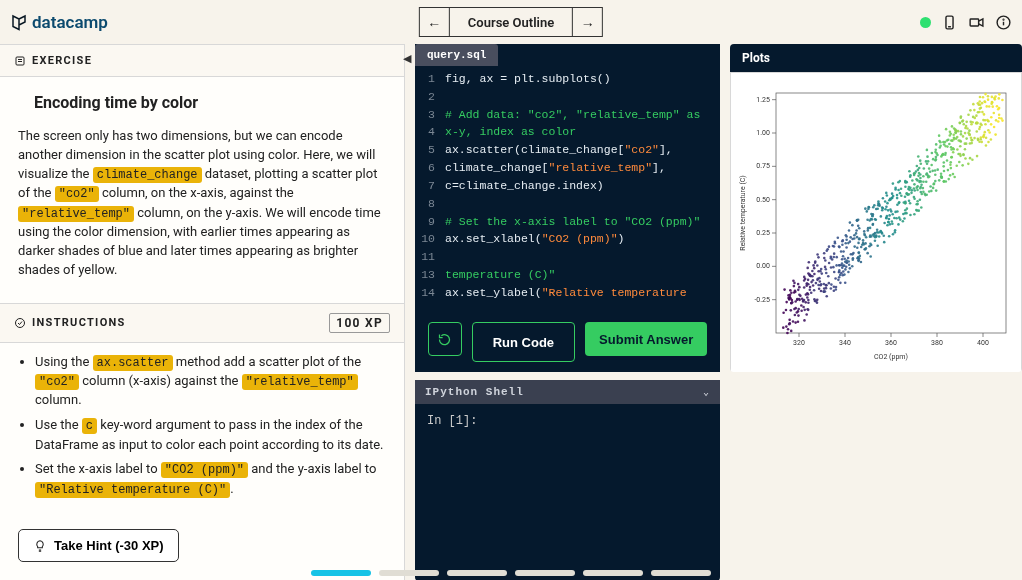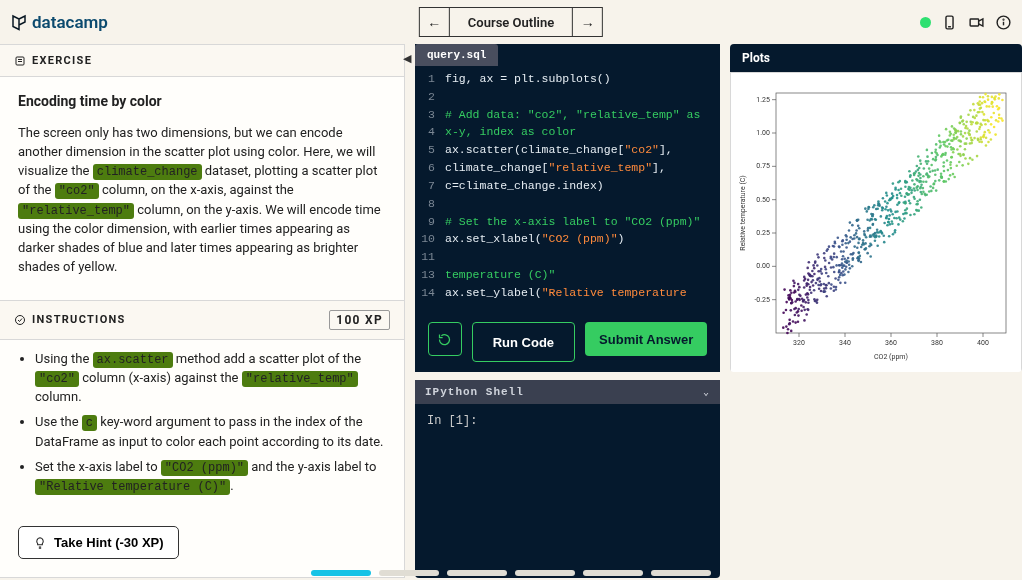--- a/index.html
+++ b/index.html
@@ -79,24 +79,24 @@
     font-size:11px; letter-spacing:1.3px; font-weight:700; color:#222;
     background:#fbf8f2;
   }
   .panel-hdr.instr { justify-content:space-between; border-top:1px solid var(--border);}
   .panel-hdr .left { display:flex; align-items:center; gap:6px;}
   .panel-hdr svg { width:12px; height:12px;}
   .xp-badge {
     border:1px solid #999; padding:2px 6px; font-size:12px; border-radius:2px;margin-left:20px;
   }
   .exercise-body { padding:14px 18px 10px 18px; font-size:13px; line-height:1.45;}
-  .exercise-body h2 { margin:0 0 8px 0; font-size:14px; font-weight:700;}
+  .exercise-body h2 { margin:0 0 8px 16px; font-size:16px; font-weight:700;}
   code.inline {
     font-family: var(--code-font);
-    background:#4d7c0f;
+    background:#eab308;
     padding:1px 4px; font-size:12px; border-radius:3px;
   }
   .instr-list { padding: 10px 20px 10px 35px; margin:0; font-size:13px; line-height:1.45;}
   .instr-list li { margin-bottom:6px;}
   .hint-row { margin-top:auto; padding:14px 18px 18px;}
   .hint-btn {
     display:inline-flex; align-items:center; gap:7px;
     border:1.5px solid #333; background:#fff; padding:8px 14px; border-radius:5px;
     font-weight:600; font-size:13px; cursor:pointer;
   }

